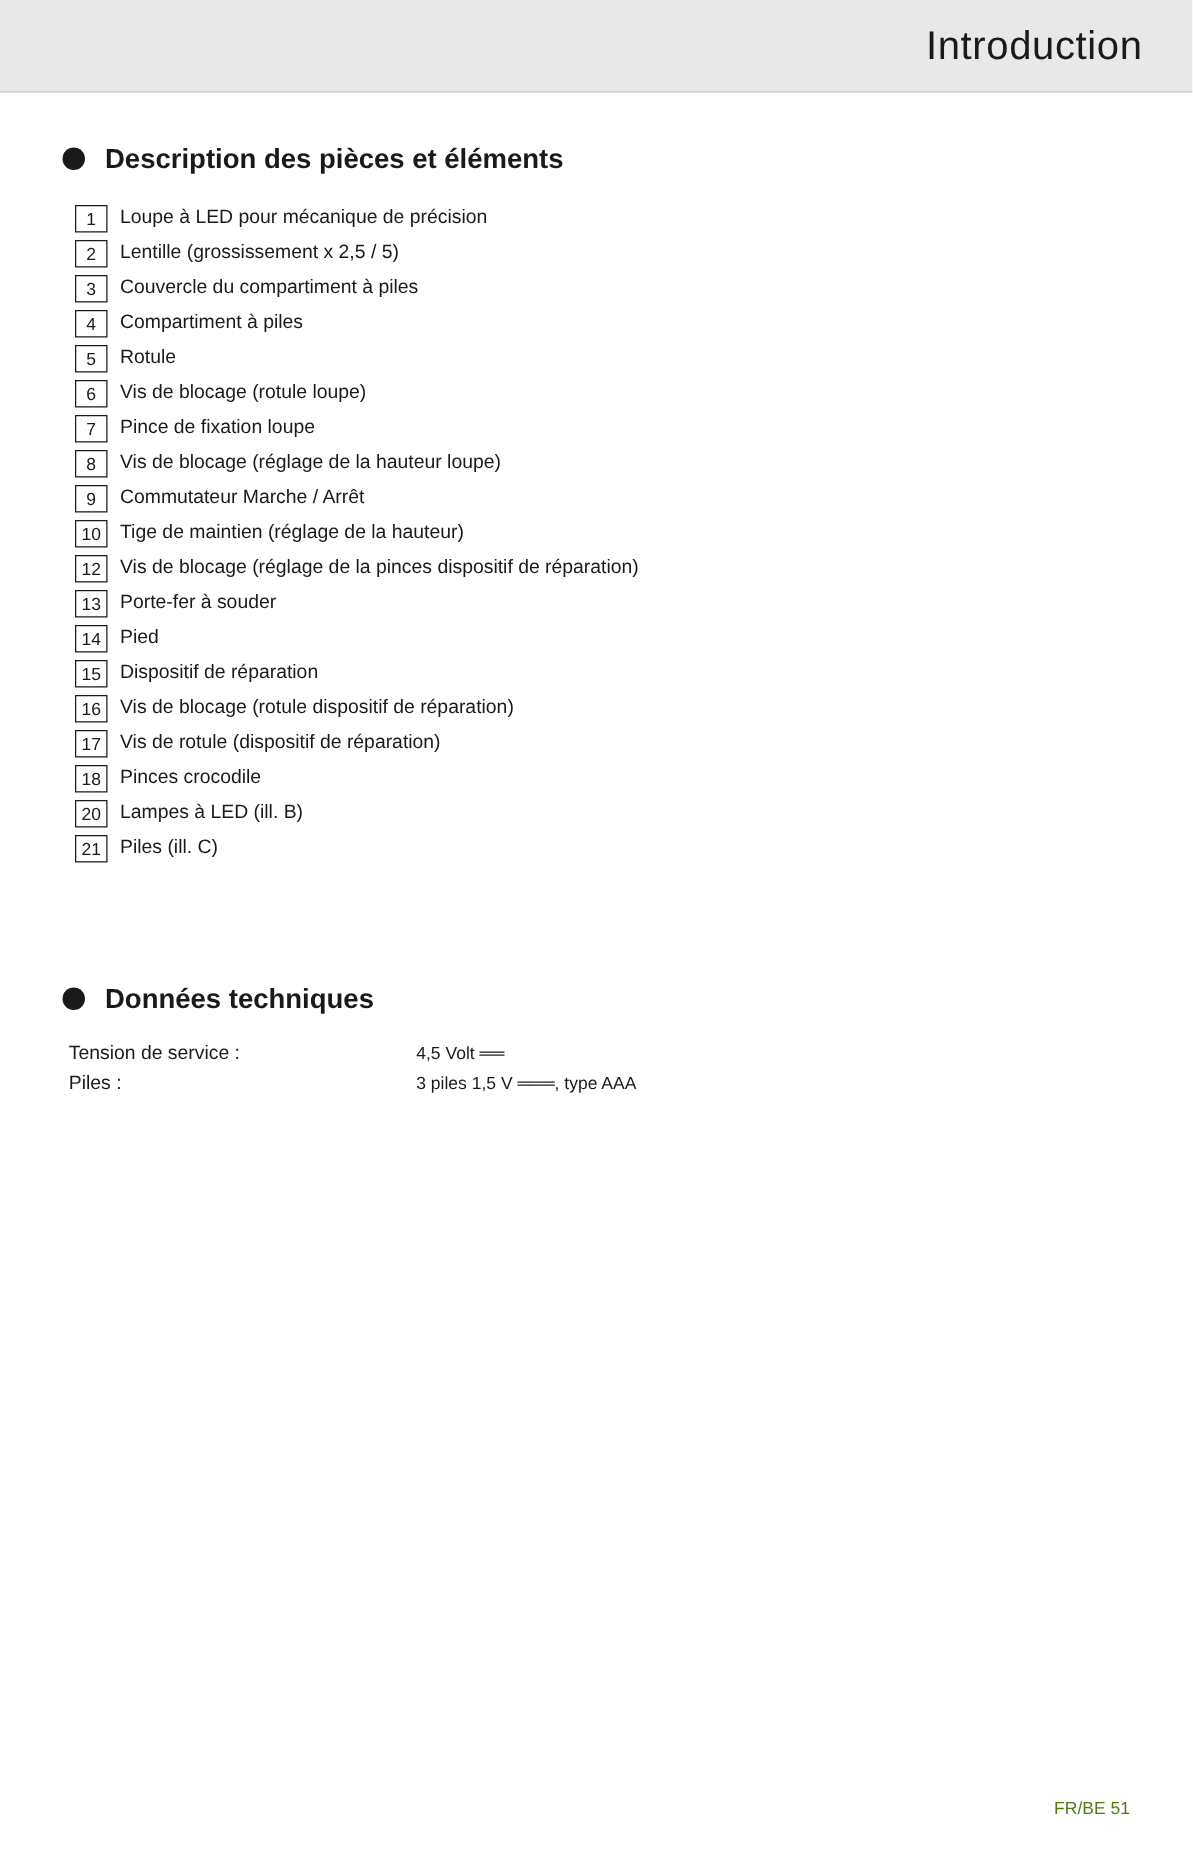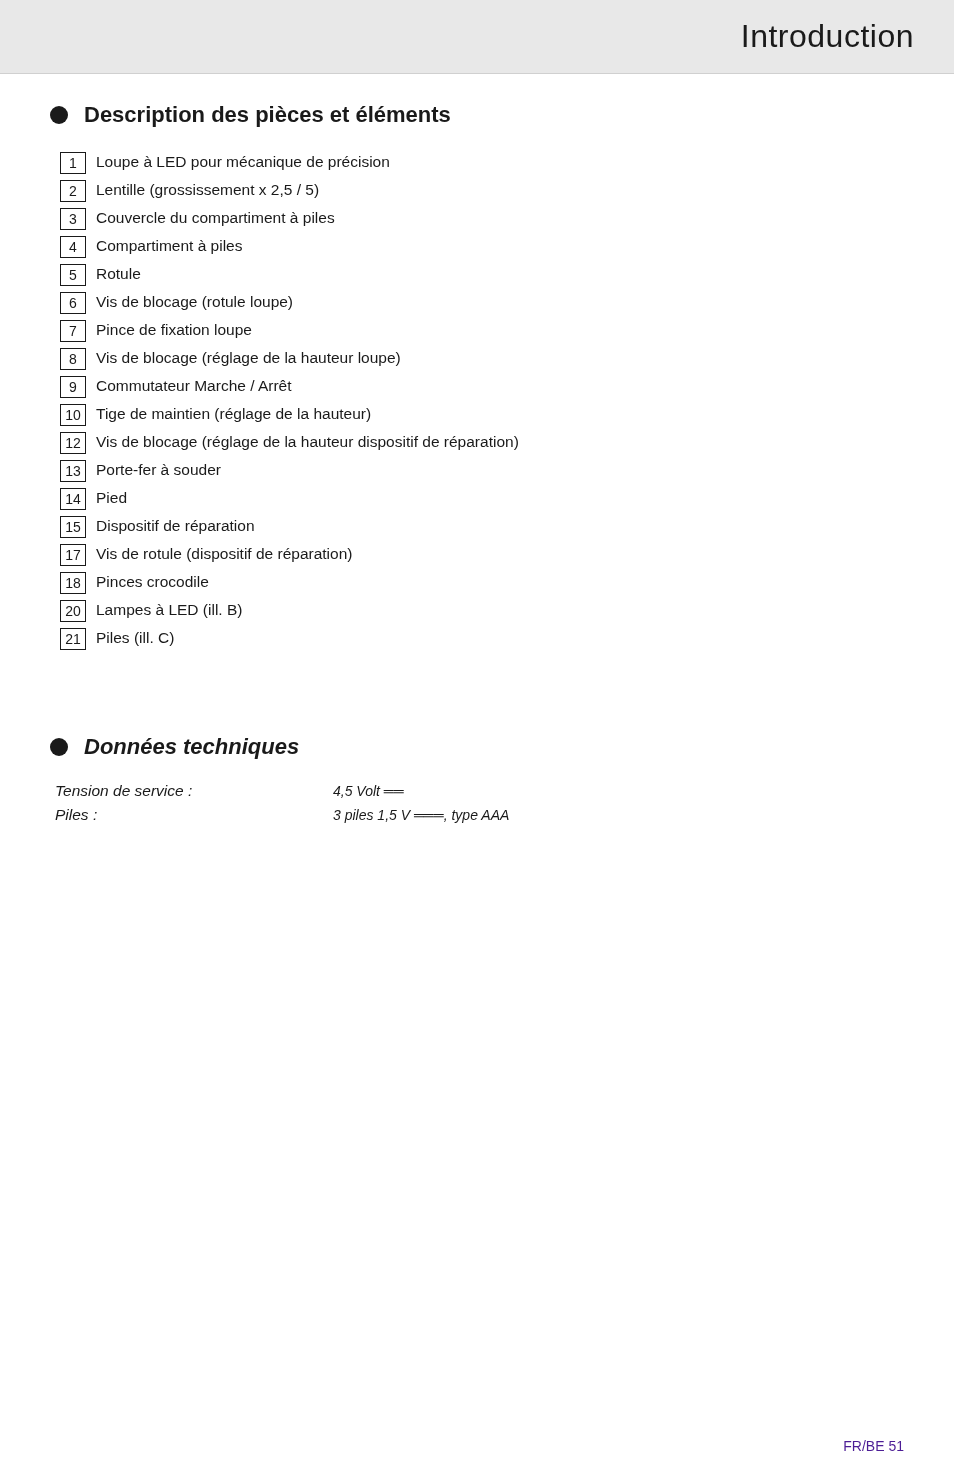--- a/index.html
+++ b/index.html
@@ -39,21 +39,21 @@
 
     .header-title {
       font-size: 32px;
       font-weight: 300;
       color: #1a1a1a;
       letter-spacing: 0.5px;
     }
 
     
     .main-content {
-      padding: 18px 50px 40px 50px;
+      padding: 30px 50px 40px 50px;
     }
 
     
     .section-heading {
       display: flex;
       align-items: center;
       margin-bottom: 22px;
       margin-top: 10px;
     }
 
@@ -103,22 +103,21 @@
     }
 
     .item-text {
       font-size: 15.5px;
       color: #1a1a1a;
       line-height: 1.55;
     }
 
     
     .tech-section {
-      margin-top: 14px;
-      font-style: italic;
+      margin-top: 26px;
     }
 
     .tech-data-table {
       margin-top: 20px;
       margin-left: 5px;
     }
 
     .tech-row {
       display: flex;
       margin-bottom: 6px;
@@ -136,21 +135,21 @@
       font-size: 14px;
       color: #1a1a1a;
     }
 
     
     .footer {
       position: absolute;
       bottom: 30px;
       right: 50px;
       font-size: 14px;
-      color: #4c1d95;
+      color: #4d7c0f;
     }
 
     .divider-section {
       height: 30px;
     }
   </style>
 </head>
 <body>
 
 <div class="page-container">
@@ -202,33 +201,37 @@
         <li>
           <span class="item-number">9</span>
           <span class="item-text">Commutateur Marche / Arrêt</span>
         </li>
         <li>
           <span class="item-number">10</span>
           <span class="item-text">Tige de maintien (réglage de la hauteur)</span>
         </li>
         <li>
           <span class="item-number">12</span>
-          <span class="item-text">Vis de blocage (réglage de la hauteur dispositif de réparation)</span>
+          <span class="item-text">Vis de blocage (réglage de la pinces dispositif de réparation)</span>
         </li>
         <li>
           <span class="item-number">13</span>
           <span class="item-text">Porte-fer à souder</span>
         </li>
         <li>
           <span class="item-number">14</span>
           <span class="item-text">Pied</span>
         </li>
         <li>
           <span class="item-number">15</span>
           <span class="item-text">Dispositif de réparation</span>
+        </li>
+        <li>
+          <span class="item-number">16</span>
+          <span class="item-text">Vis de blocage (rotule dispositif de réparation)</span>
         </li>
         <li>
           <span class="item-number">17</span>
           <span class="item-text">Vis de rotule (dispositif de réparation)</span>
         </li>
         <li>
           <span class="item-number">18</span>
           <span class="item-text">Pinces crocodile</span>
         </li>
         <li>

